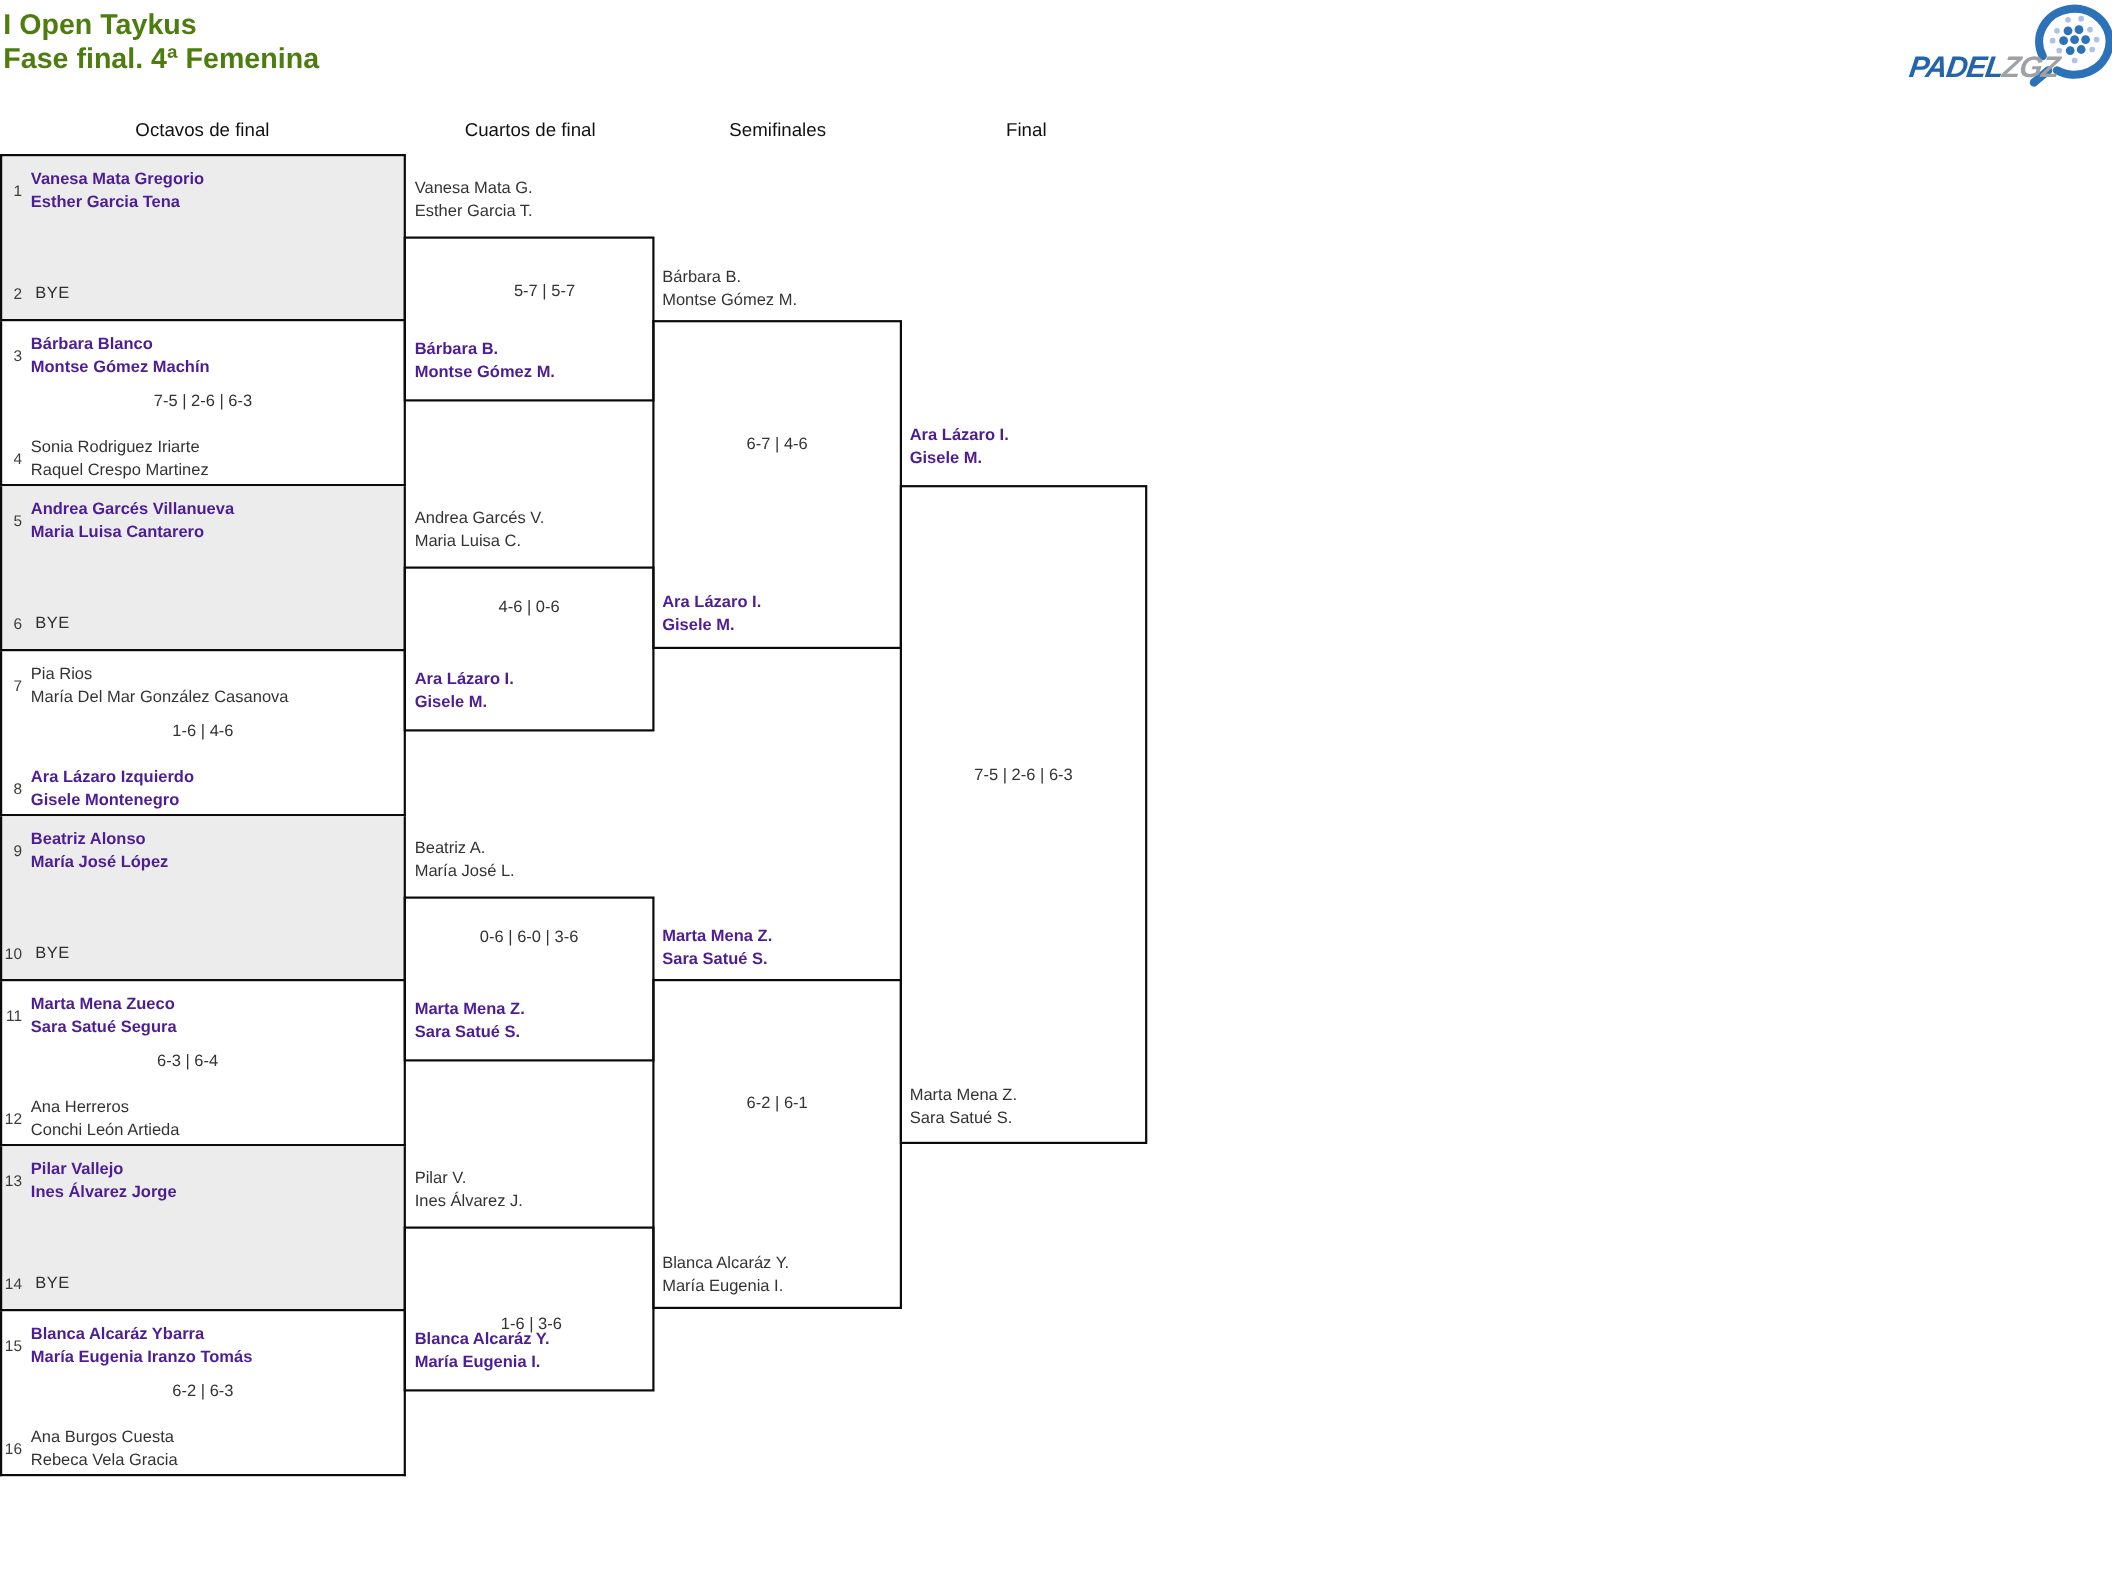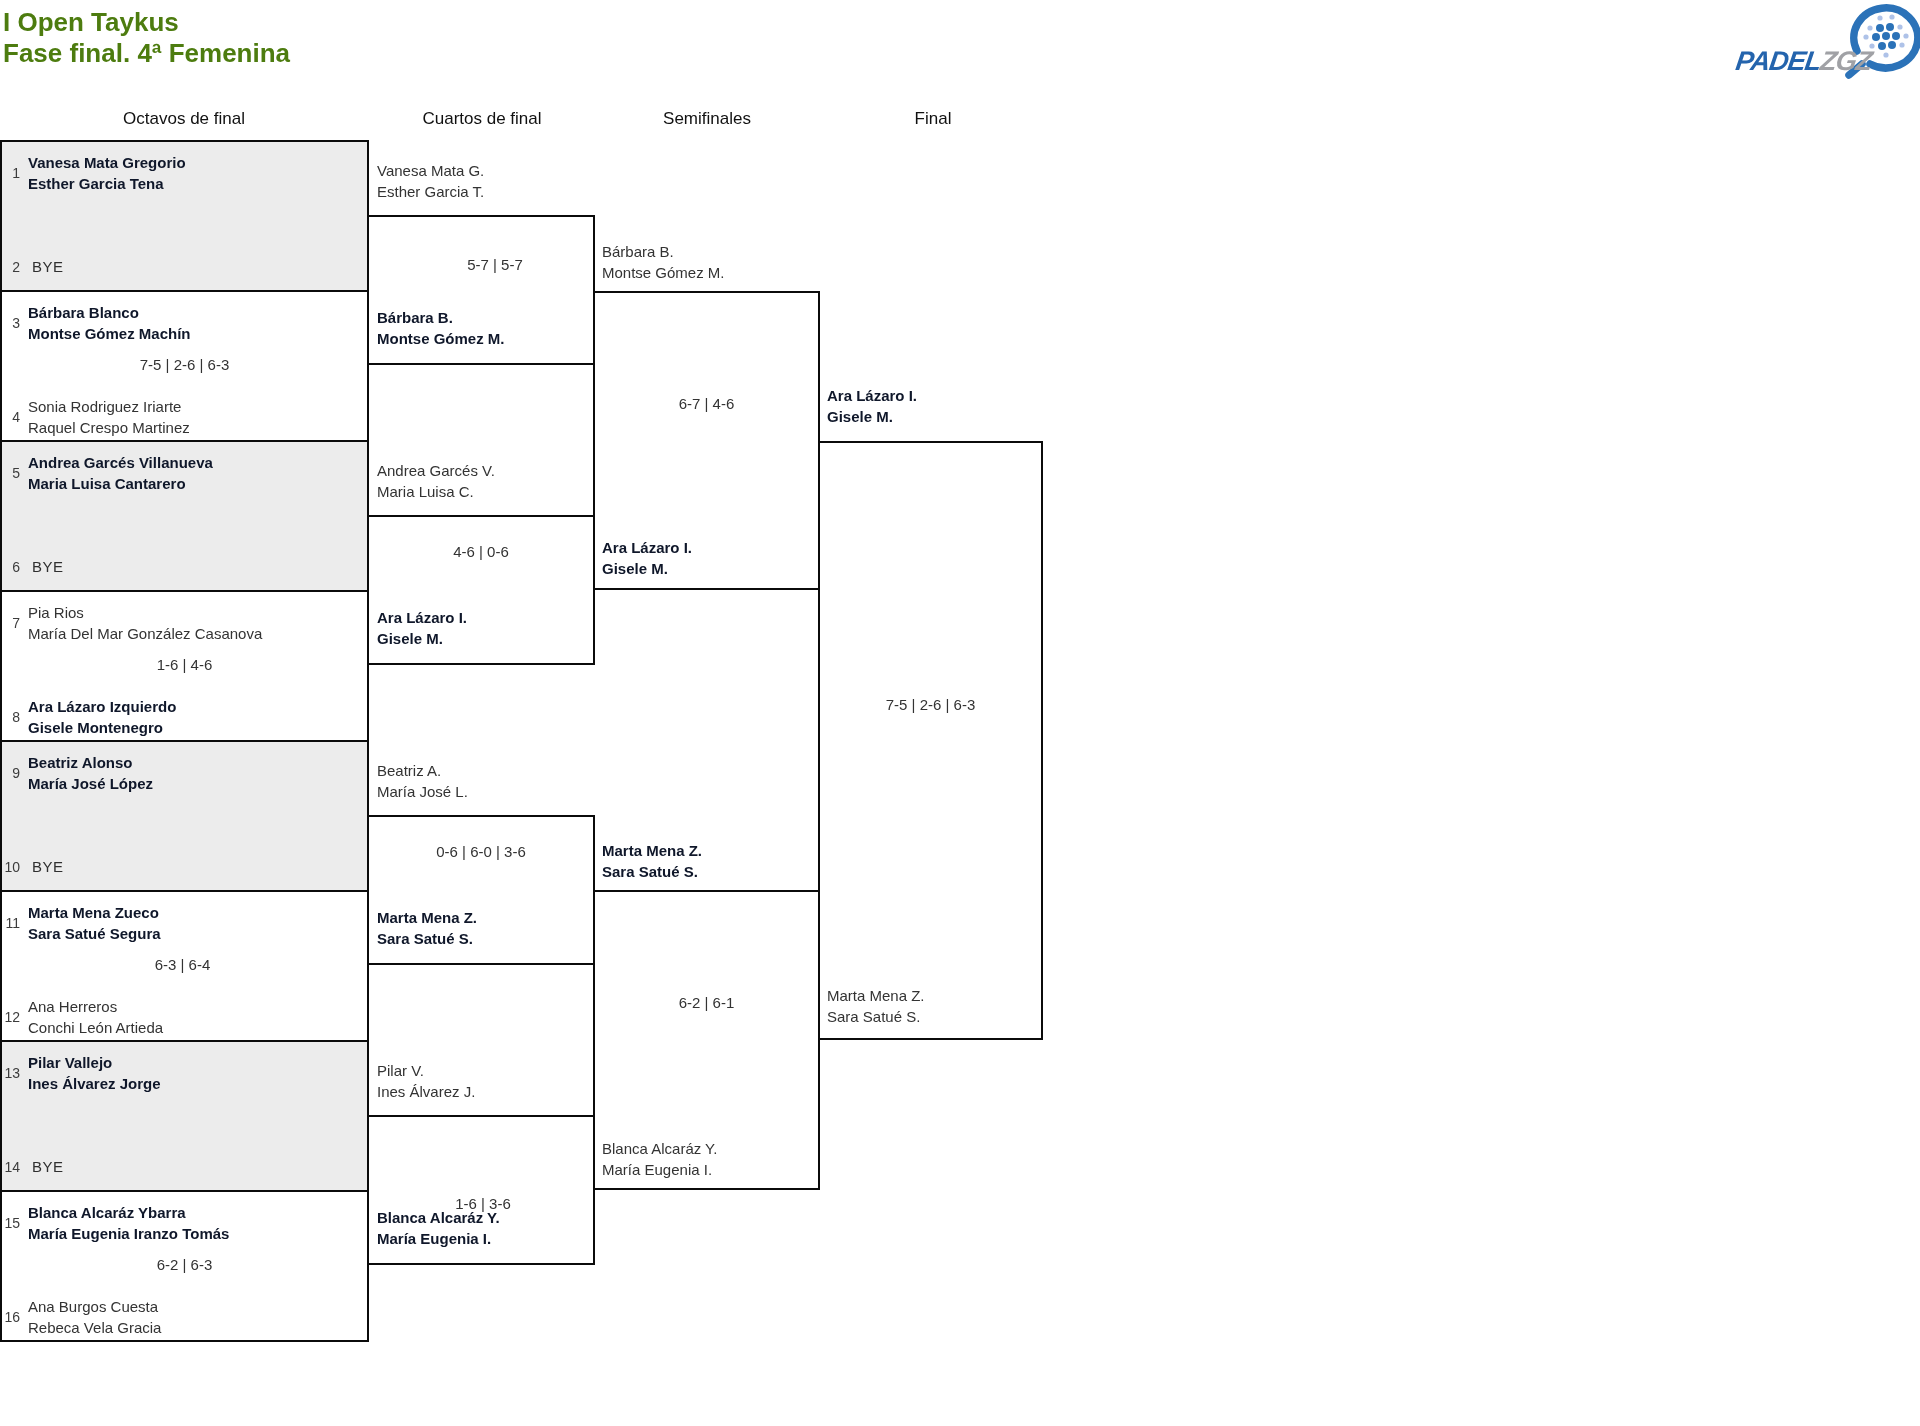--- a/index.html
+++ b/index.html
@@ -9,21 +9,21 @@
   .title{position:absolute;left:3px;top:7px;font-size:26px;line-height:31px;font-weight:700;color:#4d7c0f;}
   .colhead{position:absolute;top:109px;width:300px;text-align:center;font-size:17px;font-weight:400;color:#111;}
   
   .obox{position:absolute;left:0;width:369px;height:150px;border:2px solid #0b0b0b;border-top:none;box-sizing:border-box;}
   .obox.shaded{background:#ececec;}
   .obox.first{border-top:2px solid #0b0b0b;height:152px;}
   .mbox{position:absolute;border:2px solid #0b0b0b;box-sizing:border-box;background:transparent;}
   
   .team{position:absolute;font-size:15px;line-height:21px;color:#333;}
   .team div{white-space:nowrap;}
-  .team.bold{font-weight:700;color:#0f172a;}
+  .team.bold{font-weight:700;color:#4c1d95;}
   .seed{position:absolute;left:0;width:18px;display:flex;align-items:center;justify-content:flex-end;
         font-size:14px;color:#3c3c3c;}
   .score{position:absolute;text-align:center;font-size:15px;color:#333;white-space:nowrap;}
   .byelab{position:absolute;font-size:15px;color:#2f2f2f;letter-spacing:.5px;}
   
   .logo{position:absolute;left:1730px;top:0;width:190px;height:82px;}
   .logotext{position:absolute;left:6px;top:46px;font-size:27px;font-weight:800;font-style:italic;
             letter-spacing:-1px;transform:skewX(-8deg);white-space:nowrap;}
   .lt1{color:#2464ad;}
   .lt2{color:#a0a1a5;}
@@ -129,21 +129,21 @@
     <div class="seed" style="top:104px;height:42px">10</div>
     <div class="byelab" style="left:30px;top:104px;height:42px;line-height:42px">BYE</div>
   </div>
 
   <div class="obox" style="top:892px">
     <div class="seed" style="top:10px;height:42px">11</div>
     <div class="team bold" style="left:26px;top:10px">
       <div>Marta Mena Zueco</div>
         <div>Sara Satué Segura</div>
     </div>
-    <div class="score" style="left:12px;width:337px;top:64px">6-3 | 6-4</div>
+    <div class="score" style="left:0;width:337px;top:64px">6-3 | 6-4</div>
     <div class="seed" style="top:104px;height:42px">12</div>
     <div class="team" style="left:26px;top:104px">
       <div>Ana Herreros</div>
         <div>Conchi León Artieda</div>
     </div>
   </div>
 
   <div class="obox shaded" style="top:1042px">
     <div class="seed" style="top:10px;height:42px">13</div>
     <div class="team bold" style="left:26px;top:10px">

